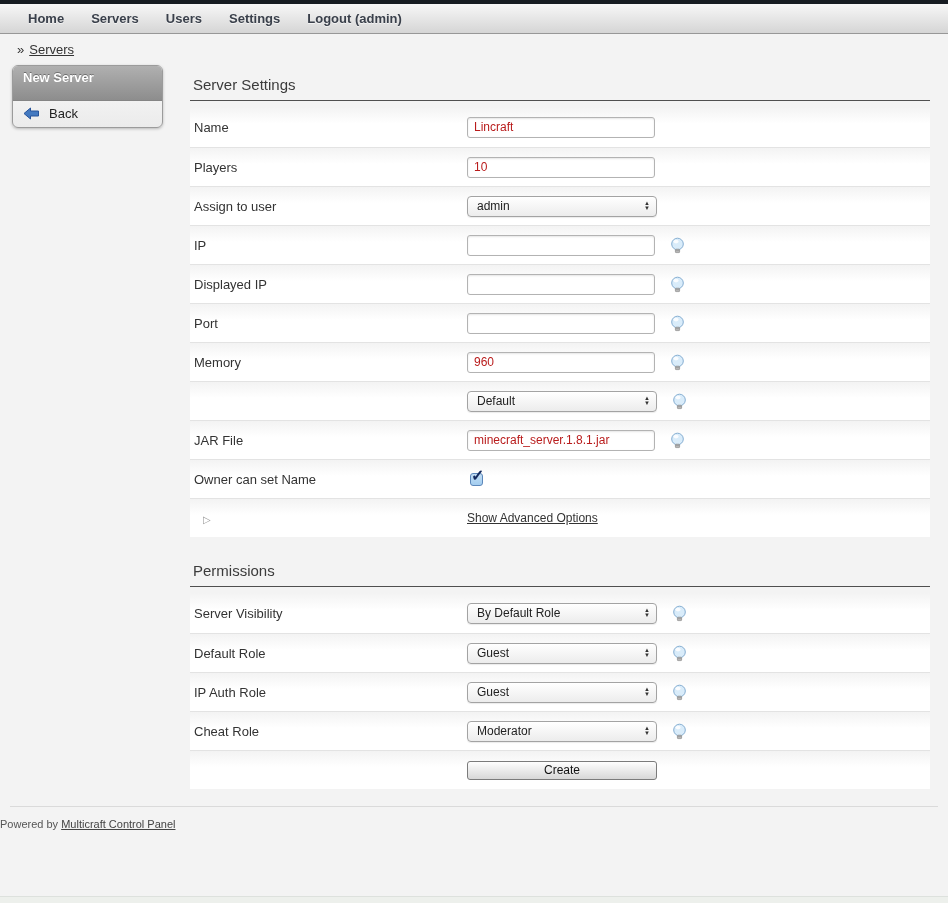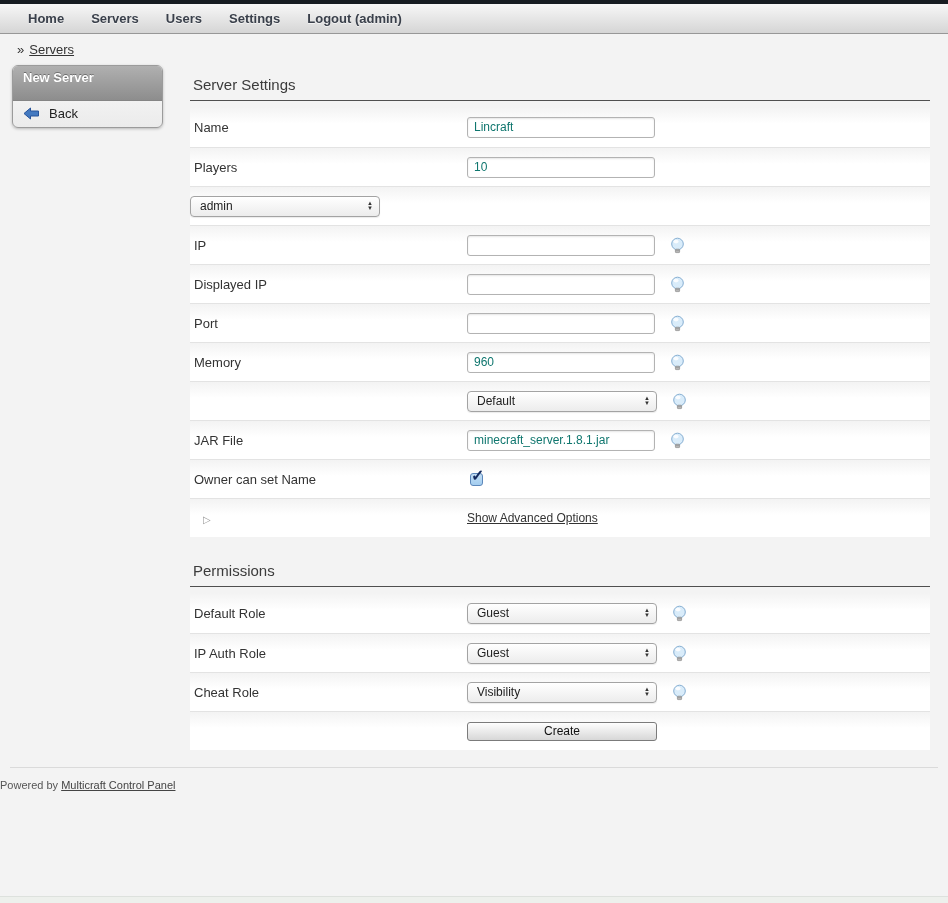--- a/index.html
+++ b/index.html
@@ -70,21 +70,21 @@
   .row + .row { border-top: 1px solid #e3e3e3; height: 39px; }
   .label {
     width: 277px; padding-left: 4px; flex-shrink: 0;
     font-size: 13px; color: #333;
   }
   .field { display: flex; align-items: center; }
   input.txt {
     width: 188px; height: 21px; padding: 2px 6px;
     border: 1px solid #b3b3b3; border-radius: 3px;
     font-family: "Liberation Sans", sans-serif;
-    font-size: 12px; color: #0f766e; background: #fff;
+    font-size: 12px; color: #b91c1c; background: #fff;
     box-shadow: inset 0 1px 2px rgba(0,0,0,0.1);
   }
   .selectbox {
     width: 190px; height: 21px;
     border: 1px solid #a3a3a3; border-radius: 4px;
     background: linear-gradient(to bottom, #ffffff, #ececec);
     display: flex; align-items: center;
     padding: 0 6px 0 9px; cursor: default;
     font-size: 12px; color: #222;
     box-shadow: 0 1px 1px rgba(0,0,0,0.08);
@@ -170,20 +170,21 @@
     </div>
 
     <div class="row">
       <div class="label">Players</div>
       <div class="field">
         <input class="txt" value="10" style="">
       </div>
     </div>
 
     <div class="row">
+      <div class="label">Assign to user</div>
       <div class="field">
         <div class="selectbox">
           <span class="val">admin</span>
           <span class="arrows">
               <span>▲</span>
               <span>▼</span>
             </span>
         </div>
       </div>
     </div>
@@ -289,20 +290,38 @@
       <div class="field">
         <a class="adv-link">Show Advanced Options</a>
       </div>
     </div>
 
   </div>
 
   <h2 class="section-heading second">Permissions</h2>
   <div class="rows">
 
+    <div class="row">
+      <div class="label">Server Visibility</div>
+      <div class="field">
+        <div class="selectbox">
+          <span class="val">By Default Role</span>
+          <span class="arrows">
+              <span>▲</span>
+              <span>▼</span>
+            </span>
+        </div>
+        <svg class="hint" width="15" height="17" viewBox="0 0 15 17">
+          <circle cx="7.5" cy="7" r="5.8" fill="#d9ecfa" stroke="#85aed2" stroke-width="1"></circle>
+          <ellipse cx="6" cy="4.6" rx="2.7" ry="1.8" fill="#ffffff" opacity="0.85"></ellipse>
+          <rect x="5.4" y="12.2" width="4.2" height="3.4" rx="0.6" fill="#b9b9b9" stroke="#8d8d8d" stroke-width="0.7"></rect>
+          <line x1="5.6" y1="13.6" x2="9.4" y2="13.6" stroke="#8d8d8d" stroke-width="0.6"></line>
+        </svg>
+      </div>
+    </div>
 
     <div class="row">
       <div class="label">Default Role</div>
       <div class="field">
         <div class="selectbox">
           <span class="val">Guest</span>
           <span class="arrows">
               <span>▲</span>
               <span>▼</span>
             </span>
@@ -332,21 +351,21 @@
           <rect x="5.4" y="12.2" width="4.2" height="3.4" rx="0.6" fill="#b9b9b9" stroke="#8d8d8d" stroke-width="0.7"></rect>
           <line x1="5.6" y1="13.6" x2="9.4" y2="13.6" stroke="#8d8d8d" stroke-width="0.6"></line>
         </svg>
       </div>
     </div>
 
     <div class="row">
       <div class="label">Cheat Role</div>
       <div class="field">
         <div class="selectbox">
-          <span class="val">Visibility</span>
+          <span class="val">Moderator</span>
           <span class="arrows">
               <span>▲</span>
               <span>▼</span>
             </span>
         </div>
         <svg class="hint" width="15" height="17" viewBox="0 0 15 17">
           <circle cx="7.5" cy="7" r="5.8" fill="#d9ecfa" stroke="#85aed2" stroke-width="1"></circle>
           <ellipse cx="6" cy="4.6" rx="2.7" ry="1.8" fill="#ffffff" opacity="0.85"></ellipse>
           <rect x="5.4" y="12.2" width="4.2" height="3.4" rx="0.6" fill="#b9b9b9" stroke="#8d8d8d" stroke-width="0.7"></rect>
           <line x1="5.6" y1="13.6" x2="9.4" y2="13.6" stroke="#8d8d8d" stroke-width="0.6"></line>

